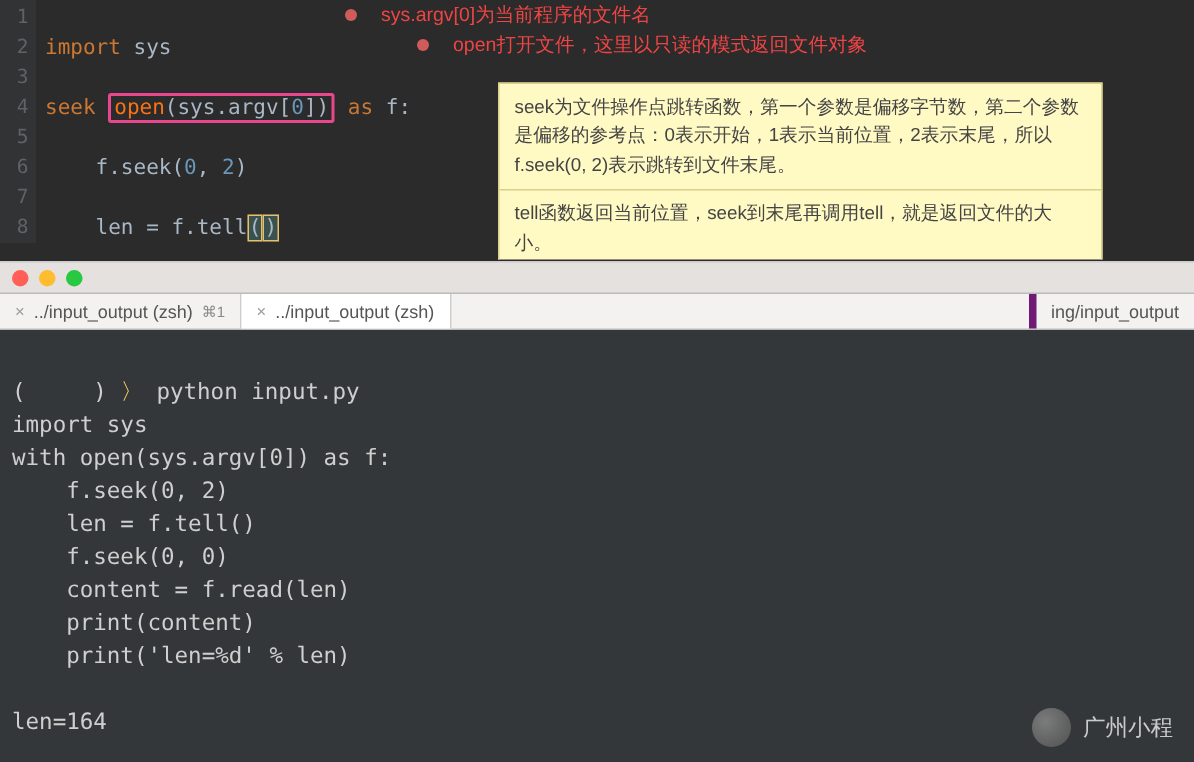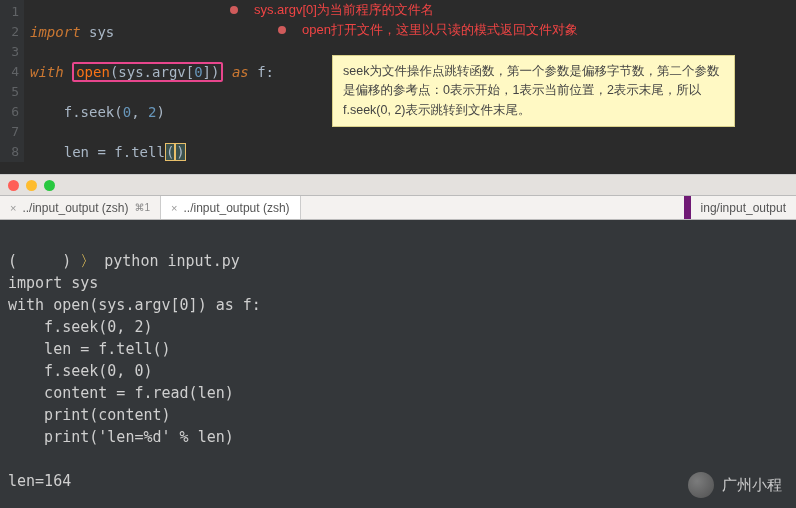--- a/index.html
+++ b/index.html
@@ -31,21 +31,21 @@
   }
   .code {
     position: absolute;
     left: 24px; top: 2px; right: 0;
     line-height: 20px;
     font-size: 14px;
     color: #a9b7c6;
     white-space: pre;
     padding-left: 6px;
   }
-  .kw   { color: #cc7832; font-style: italic; }
+  .kw   { color: #cc7832; }
   .fn   { color: #f97316; }
   .num  { color: #6897bb; }
   .hl-box {
     border: 2px solid #e8468d;
     padding: 0 2px;
     border-radius: 2px;
   }
   .paren-match {
     background: #3b514d;
     border: 1px solid #e8bf6a;
@@ -108,21 +108,21 @@
   .tab {
     display: flex; align-items: center;
     padding: 0 10px;
     border-right: 1px solid #ccc;
     gap: 6px;
   }
   .tab.active { background: #fff; }
   .tab .x { color: #999; font-size: 11px;}
   .tab .cmd { font-size: 10px; color:#888;}
   .tabs .spacer { flex: 1; }
-  .tab-right { border-left: 7px solid #701a75; border-right: none;}
+  .tab-right { border-left: 5px solid #701a75; border-right: none;}
   .terminal {
     background: #34373a;
     color: #cfcfcf;
     padding: 8px 8px 0 8px;
     font-size: 15px;
     line-height: 22px;
     white-space: pre;
     height: 289px;
     font-family: "Andale Mono", Menlo, Monaco, monospace;
   }
@@ -155,21 +155,21 @@
     <div>2</div>
     <div>3</div>
     <div>4</div>
     <div>5</div>
     <div>6</div>
     <div>7</div>
     <div>8</div>
   </div>
   <div class="code">
 <div><span class="kw">import</span><span> sys</span></div>
-<div><span class="kw">with</span> <span class="hl-box"><span class="fn">open</span><span>(sys.argv[</span><span class="num">0</span><span>])</span></span><span class="kw"> as</span><span> f:</span></div>
+<div><span class="kw">seek</span> <span class="hl-box"><span class="fn">open</span><span>(sys.argv[</span><span class="num">0</span><span>])</span></span><span class="kw"> as</span><span> f:</span></div>
 <div>    <span>f.seek(</span><span class="num">0</span><span>, </span><span class="num">2</span><span>)</span></div>
 <div>    <span>len = f.tell</span><span class="paren-match">(</span><span class="paren-match">)</span></div>
 
 
 
 
   </div>
 
   <div class="callouts">
     <div class="callout-row">
@@ -177,20 +177,21 @@
         <span>sys.argv[0]为当前程序的文件名</span>
       </div>
     <div class="callout-row" style="margin-left:48px;text-align:center;">
         <span class="callout-dot"></span>
         <span>open打开文件，这里以只读的模式返回文件对象</span>
       </div>
   </div>
 
   <div class="note">
     <p>seek为文件操作点跳转函数，第一个参数是偏移字节数，第二个参数是偏移的参考点：0表示开始，1表示当前位置，2表示末尾，所以f.seek(0, 2)表示跳转到文件末尾。</p>
+    <p>tell函数返回当前位置，seek到末尾再调用tell，就是返回文件的大小。</p>
 
   </div>
 </div>
 
 <div class="term-titlebar">
   <div class="traffic">
     <span class="dot red"></span>
     <span class="dot yellow"></span>
     <span class="dot green"></span>
   </div>

